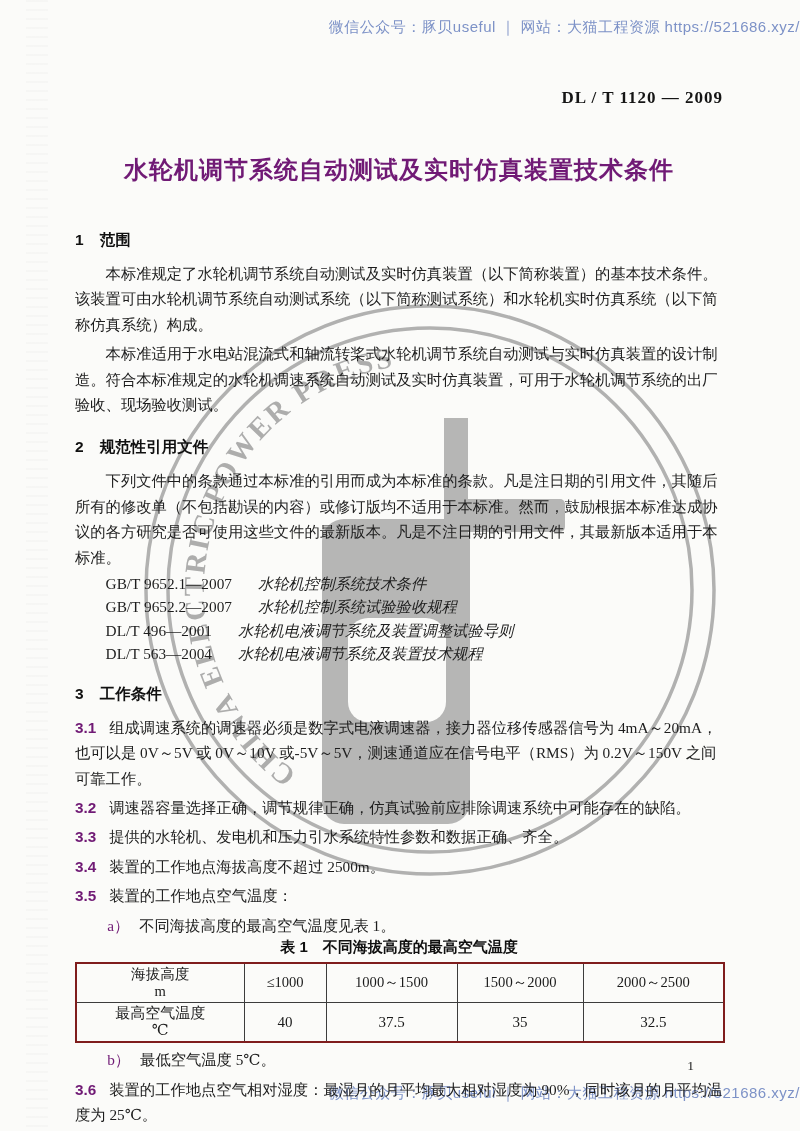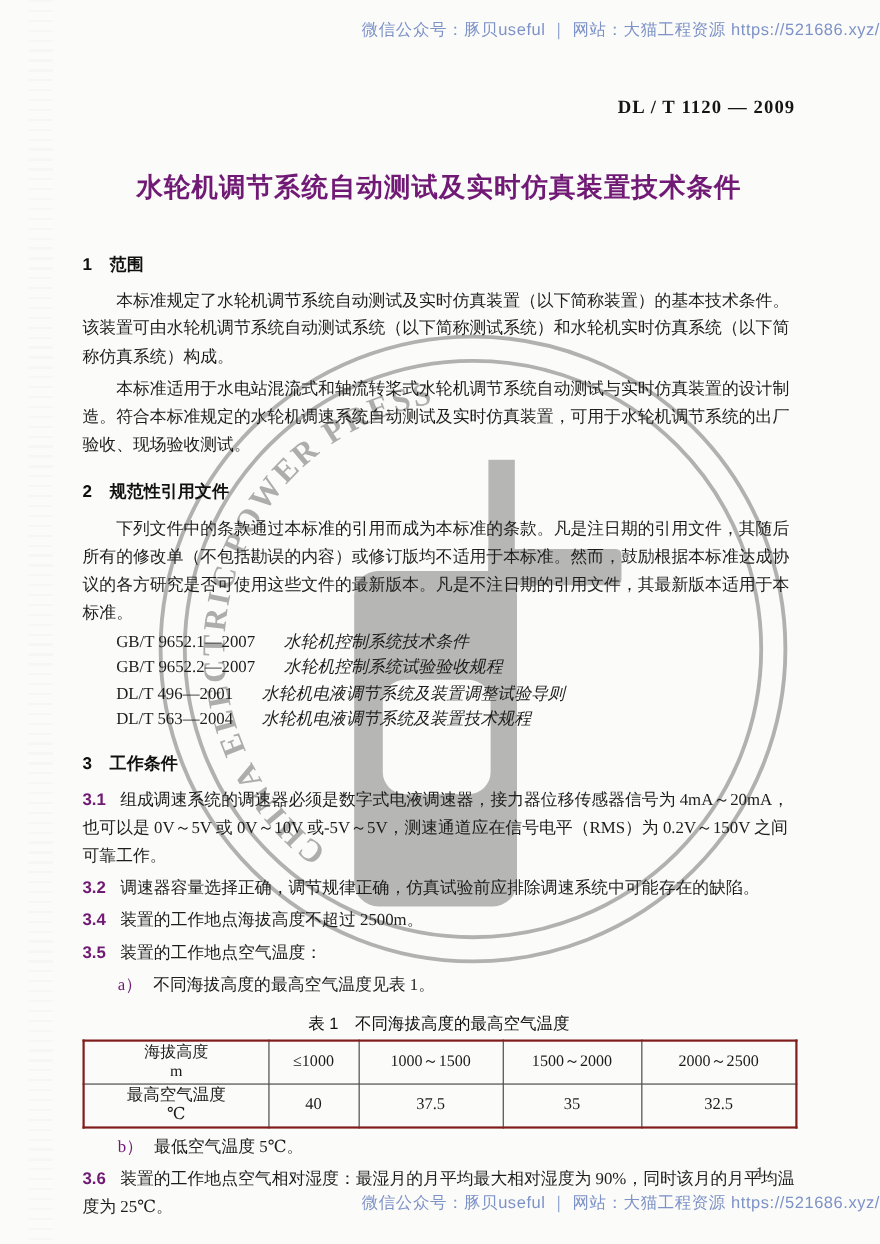--- a/index.html
+++ b/index.html
@@ -43,21 +43,21 @@
   .refs { margin-top:2px; }
   .ref-line { font-size:15.3px; line-height:23.4px; padding-left:2em; }
   .ref-title { margin-left:1.7em;font-style:italic; }
   .c-num {
     font-family:"Liberation Sans","DejaVu Sans",sans-serif;
     font-weight:bold; margin-right:13px; color:#701a75;
   }
   p.item { padding-left:2.1em; }
   p.item .c-num { font-family:"Liberation Serif",serif; font-weight:normal; margin-right:10px; }
   .tbl-caption {
-    margin-top:12px; text-align:center; font-weight:normal; font-size:15px;
+    text-align:center; font-weight:bold; font-size:15px;
     font-family:"Liberation Sans","DejaVu Sans",sans-serif; color:#101010;
   }
   table.t1 {
     width:648px; margin-top:5px; border-collapse:collapse; table-layout:fixed;
     border:2px solid #7f1d1d; background:transparent;
   }
   table.t1 td {
     border:1px solid #3c3c3c; text-align:center; vertical-align:middle;
     font-size:14.6px; line-height:17px; padding:2px 0; color:#1a1a1a;
   }
@@ -128,20 +128,23 @@
     <div class="h-sec" style="margin-top:18px">
       <span class="h-num">3</span><span>工作条件</span>
     </div>
     <p class="clause" style="margin-top:10px">
       <span class="c-num">3.1</span><span>组成调速系统的调速器必须是数字式电液调速器，接力器位移传感器信号为 4mA～20mA，也可以是 0V～5V 或 0V～10V 或-5V～5V，测速通道应在信号电平（RMS）为 0.2V～150V 之间可靠工作。</span>
     </p>
     <p class="clause">
       <span class="c-num">3.2</span><span>调速器容量选择正确，调节规律正确，仿真试验前应排除调速系统中可能存在的缺陷。</span>
     </p>
     <p class="clause">
+      <span class="c-num">3.3</span><span>提供的水轮机、发电机和压力引水系统特性参数和数据正确、齐全。</span>
+    </p>
+    <p class="clause">
       <span class="c-num">3.4</span><span>装置的工作地点海拔高度不超过 2500m。</span>
     </p>
     <p class="clause">
       <span class="c-num">3.5</span><span>装置的工作地点空气温度：</span>
     </p>
     <p class="item">
       <span class="c-num">a）</span><span>不同海拔高度的最高空气温度见表 1。</span>
     </p>
 
     <div class="tbl-caption">表 1　不同海拔高度的最高空气温度</div>

